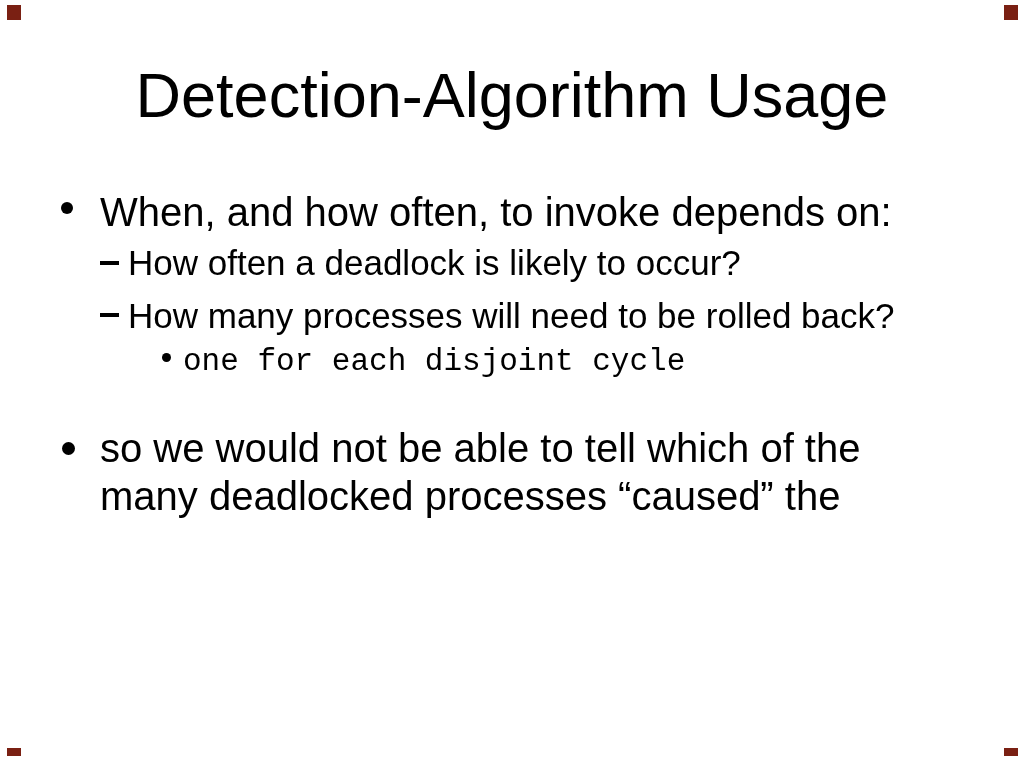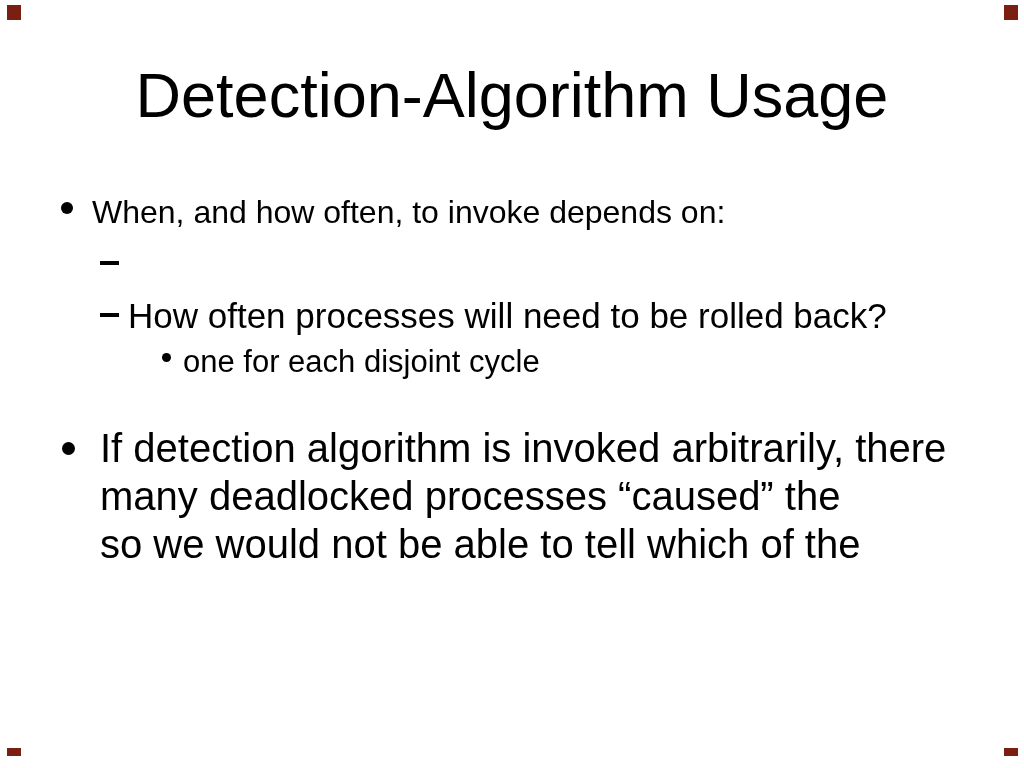--- a/index.html
+++ b/index.html
@@ -39,42 +39,43 @@
     font-weight: normal;
     text-align: center;
     white-space: nowrap;
   }
 
   .txt {
     position: absolute;
     white-space: nowrap;
   }
   .lvl1 {
-    left: 92px;
+    left: 100px;
     top: 188px;
-    font-size: 32px;
+    font-size: 40px;
     line-height: 48px;
   }
   .lvl2a {
     left: 128px;
     top: 239px;
     font-size: 35px;
     line-height: 48px;
   }
   .lvl2b {
     left: 128px;
     top: 292px;
     font-size: 35px;
     line-height: 48px;
   }
   .lvl3 {
     left: 183px;
     top: 342px;
     font-size: 31px;
     line-height: 40px;
+    font-family: Liberation Mono, monospace;
   }
   .para {
     position: absolute;
     left: 100px;
     top: 424px;
     font-size: 40px;
     line-height: 48px;
   }
   .para .pline { white-space: nowrap; }
 
@@ -103,27 +104,27 @@
   <div class="corner tr"></div>
   <div class="corner bl"></div>
   <div class="corner br"></div>
 
   <h1 class="title">Detection-Algorithm Usage</h1>
 
   <span class="dot b1"></span>
   <div class="txt lvl1">When, and how often, to invoke depends on:</div>
 
   <span class="dash d1"></span>
+  <div class="txt lvl2a">How often a deadlock is likely to occur?</div>
 
   <span class="dash d2"></span>
-  <div class="txt lvl2b">How often processes will need to be rolled back?</div>
+  <div class="txt lvl2b">How many processes will need to be rolled back?</div>
 
   <span class="dot b3"></span>
   <div class="txt lvl3">one for each disjoint cycle</div>
 
   <span class="dot b2"></span>
   <div class="para">
-    <div class="pline">If detection algorithm is invoked arbitrarily, there</div>
+    <div class="pline">so we would not be able to tell which of the</div>
     <div class="pline">many deadlocked processes “caused” the</div>
-    <div class="pline">so we would not be able to tell which of the</div>
   </div>
 
 </div>
 
 </body></html>

